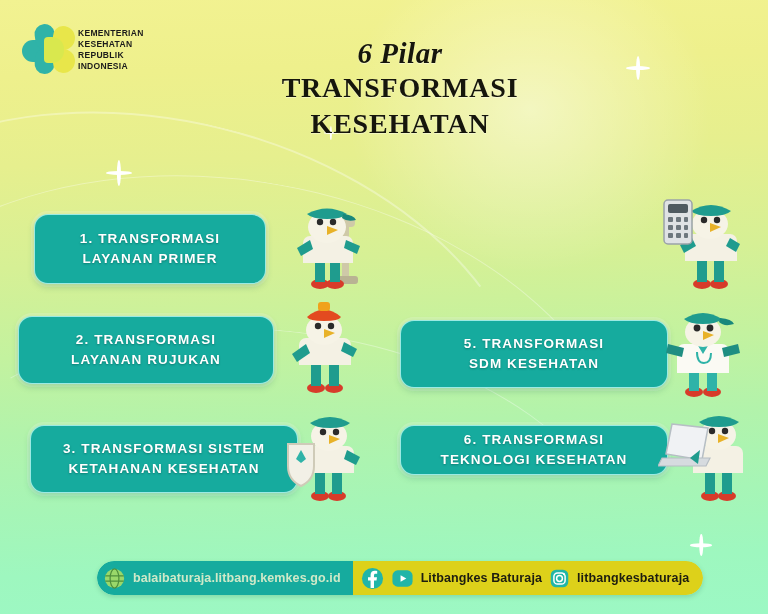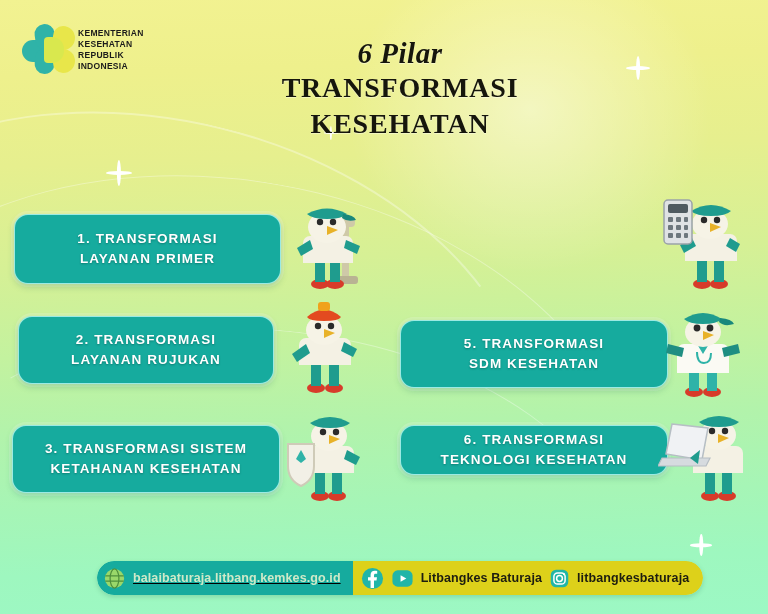--- a/index.html
+++ b/index.html
@@ -101,23 +101,23 @@
     display: flex; align-items: center; justify-content: center;
     padding: 6px 12px;
   }
   .pill-label {
     color: #ffffff; text-align: center;
     font-size: 13.5px; font-weight: 700;
     letter-spacing: 1.1px; line-height: 1.5;
     text-shadow: 0 1px 2px rgba(0,70,62,.45);
     white-space: pre-line;
   }
-  .pill.c1 { left: 14px;  top: 214px; width: 267px; height: 70px; }
+  .pill.c1 { left: 34px;  top: 214px; width: 232px; height: 70px; }
   .pill.c2 { left: 18px;  top: 316px; width: 256px; height: 68px; }
-  .pill.c3 { left: 12px;  top: 425px; width: 268px; height: 68px; }
+  .pill.c3 { left: 30px;  top: 425px; width: 268px; height: 68px; }
   .pill.c4 { left: 400px; top: 214px; width: 268px; height: 70px; }
   .pill.c5 { left: 400px; top: 320px; width: 268px; height: 68px; }
   .pill.c6 { left: 400px; top: 425px; width: 268px; height: 50px; }
 
   
   .mascot { position: absolute; pointer-events: none; }
   .m1 { left: 286px; top: 196px; width: 78px; height: 100px; }
   .m2 { left: 288px; top: 298px; width: 74px; height: 100px; }
   .m3 { left: 286px; top: 404px; width: 80px; height: 104px; }
   .m4 { left: 660px; top: 194px; width: 82px; height: 102px; }
@@ -126,21 +126,21 @@
 
   
   .footer {
     position: absolute; left: 97px; top: 561px;
     height: 34px; display: flex; align-items: stretch;
     border-radius: 17px; overflow: hidden;
     box-shadow: 0 2px 5px rgba(0,80,60,.18);
   }
   .f-left {
     background: #16ab9e; display: flex; align-items: center; gap: 7px;
-    padding: 0 12px 0 6px; border-radius: 17px 0 0 17px; text-decoration: underline;
+    padding: 0 12px 0 6px; border-radius: 17px 0 0 17px;
   }
   .f-right {
     background: #ddd11a; display: flex; align-items: center; gap: 7px;
     padding: 0 14px 0 8px; border-radius: 0 17px 17px 0;
   }
   .f-text { font-size: 12.5px; font-weight: 600; letter-spacing: .1px; white-space: nowrap; }
   .f-left .f-text { color: #cfe9c8; }
   .f-right .f-text { color: #1d1d10; }
   .sico { width: 23px; height: 23px; flex: 0 0 23px; display: block; }
   .sico-sm { width: 21px; height: 21px; flex: 0 0 21px; display: block; }

